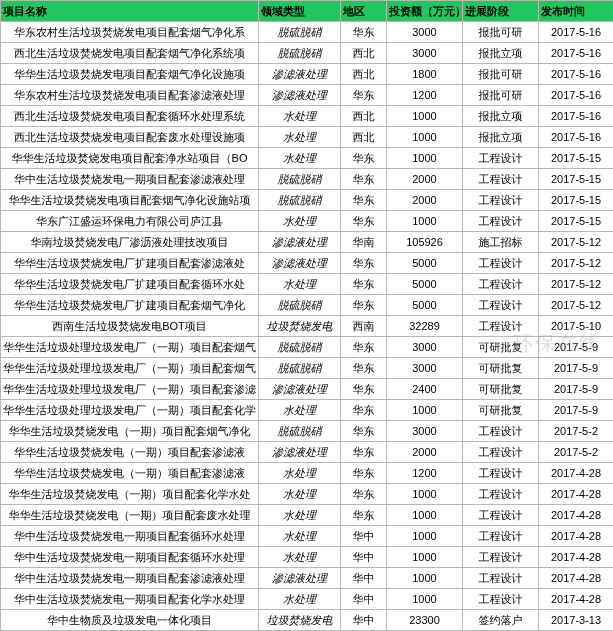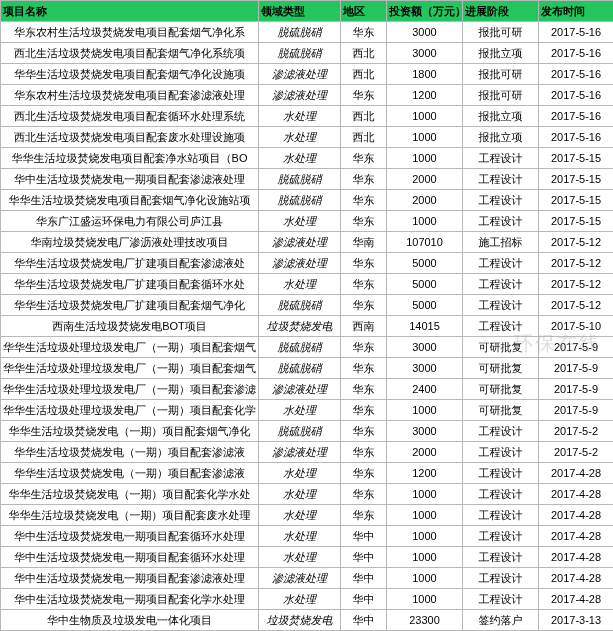--- a/index.html
+++ b/index.html
@@ -164,21 +164,21 @@
         <td class="type">水处理</td>
         <td class="region">华东</td>
         <td class="amount">1000</td>
         <td class="stage">工程设计</td>
         <td class="date">2017-5-15</td>
       </tr>
       <tr class="row-a">
         <td class="name">华南垃圾焚烧发电厂渗沥液处理技改项目</td>
         <td class="type">渗滤液处理</td>
         <td class="region">华南</td>
-        <td class="amount">107010</td>
+        <td class="amount">105926</td>
         <td class="stage">施工招标</td>
         <td class="date">2017-5-12</td>
       </tr>
       <tr class="row-a">
         <td class="name">华华生活垃圾焚烧发电厂扩建项目配套渗滤液处</td>
         <td class="type">渗滤液处理</td>
         <td class="region">华东</td>
         <td class="amount">5000</td>
         <td class="stage">工程设计</td>
         <td class="date">2017-5-12</td>
@@ -196,21 +196,21 @@
         <td class="type">脱硫脱硝</td>
         <td class="region">华东</td>
         <td class="amount">5000</td>
         <td class="stage">工程设计</td>
         <td class="date">2017-5-12</td>
       </tr>
       <tr class="row-b">
         <td class="name">西南生活垃圾焚烧发电BOT项目</td>
         <td class="type">垃圾焚烧发电</td>
         <td class="region">西南</td>
-        <td class="amount">14015</td>
+        <td class="amount">32289</td>
         <td class="stage">工程设计</td>
         <td class="date">2017-5-10</td>
       </tr>
       <tr class="row-a">
         <td class="name">华华生活垃圾处理垃圾发电厂（一期）项目配套烟气</td>
         <td class="type">脱硫脱硝</td>
         <td class="region">华东</td>
         <td class="amount">3000</td>
         <td class="stage">可研批复</td>
         <td class="date">2017-5-9</td>

